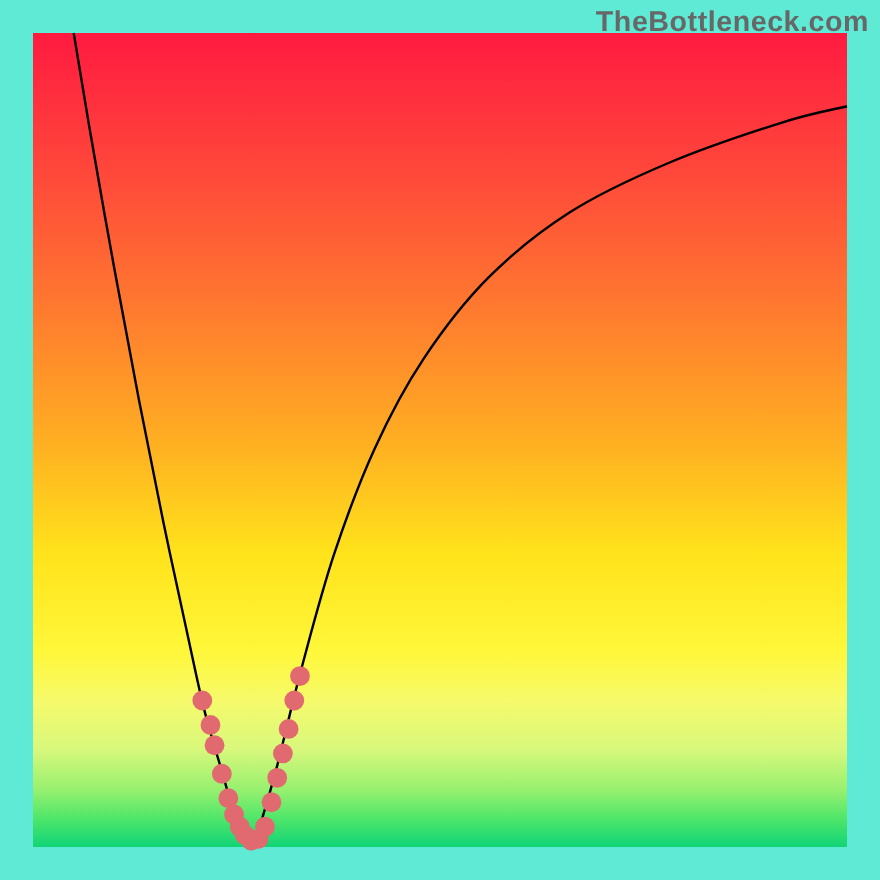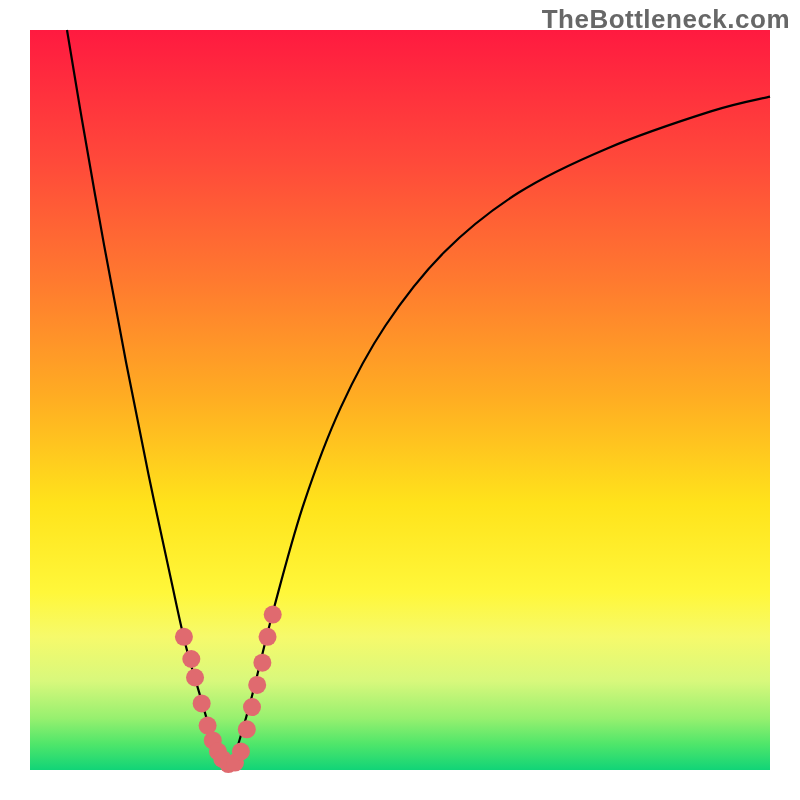--- a/index.html
+++ b/index.html
@@ -9,21 +9,21 @@
     height: 800px;
     background: #000;
     overflow: hidden;
   }
   .frame {
     position: absolute;
     top: 0;
     left: 0;
     width: 800px;
     height: 800px;
-    background: #ffffff;
+    background: #5eead4;
   }
   .plot-area {
     position: absolute;
     top: 30px;
     left: 30px;
     width: 740px;
     height: 740px;
     background: linear-gradient(
       to bottom,
       #ff1a40 0%,

